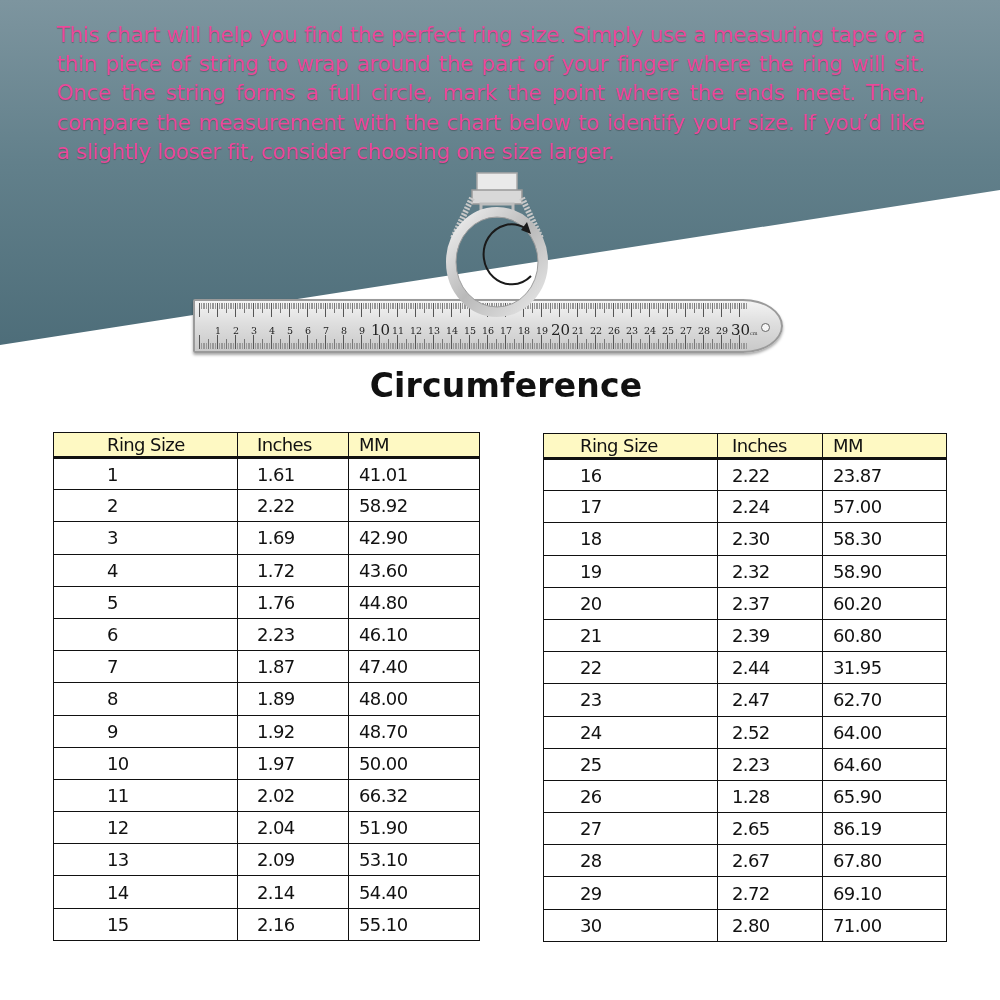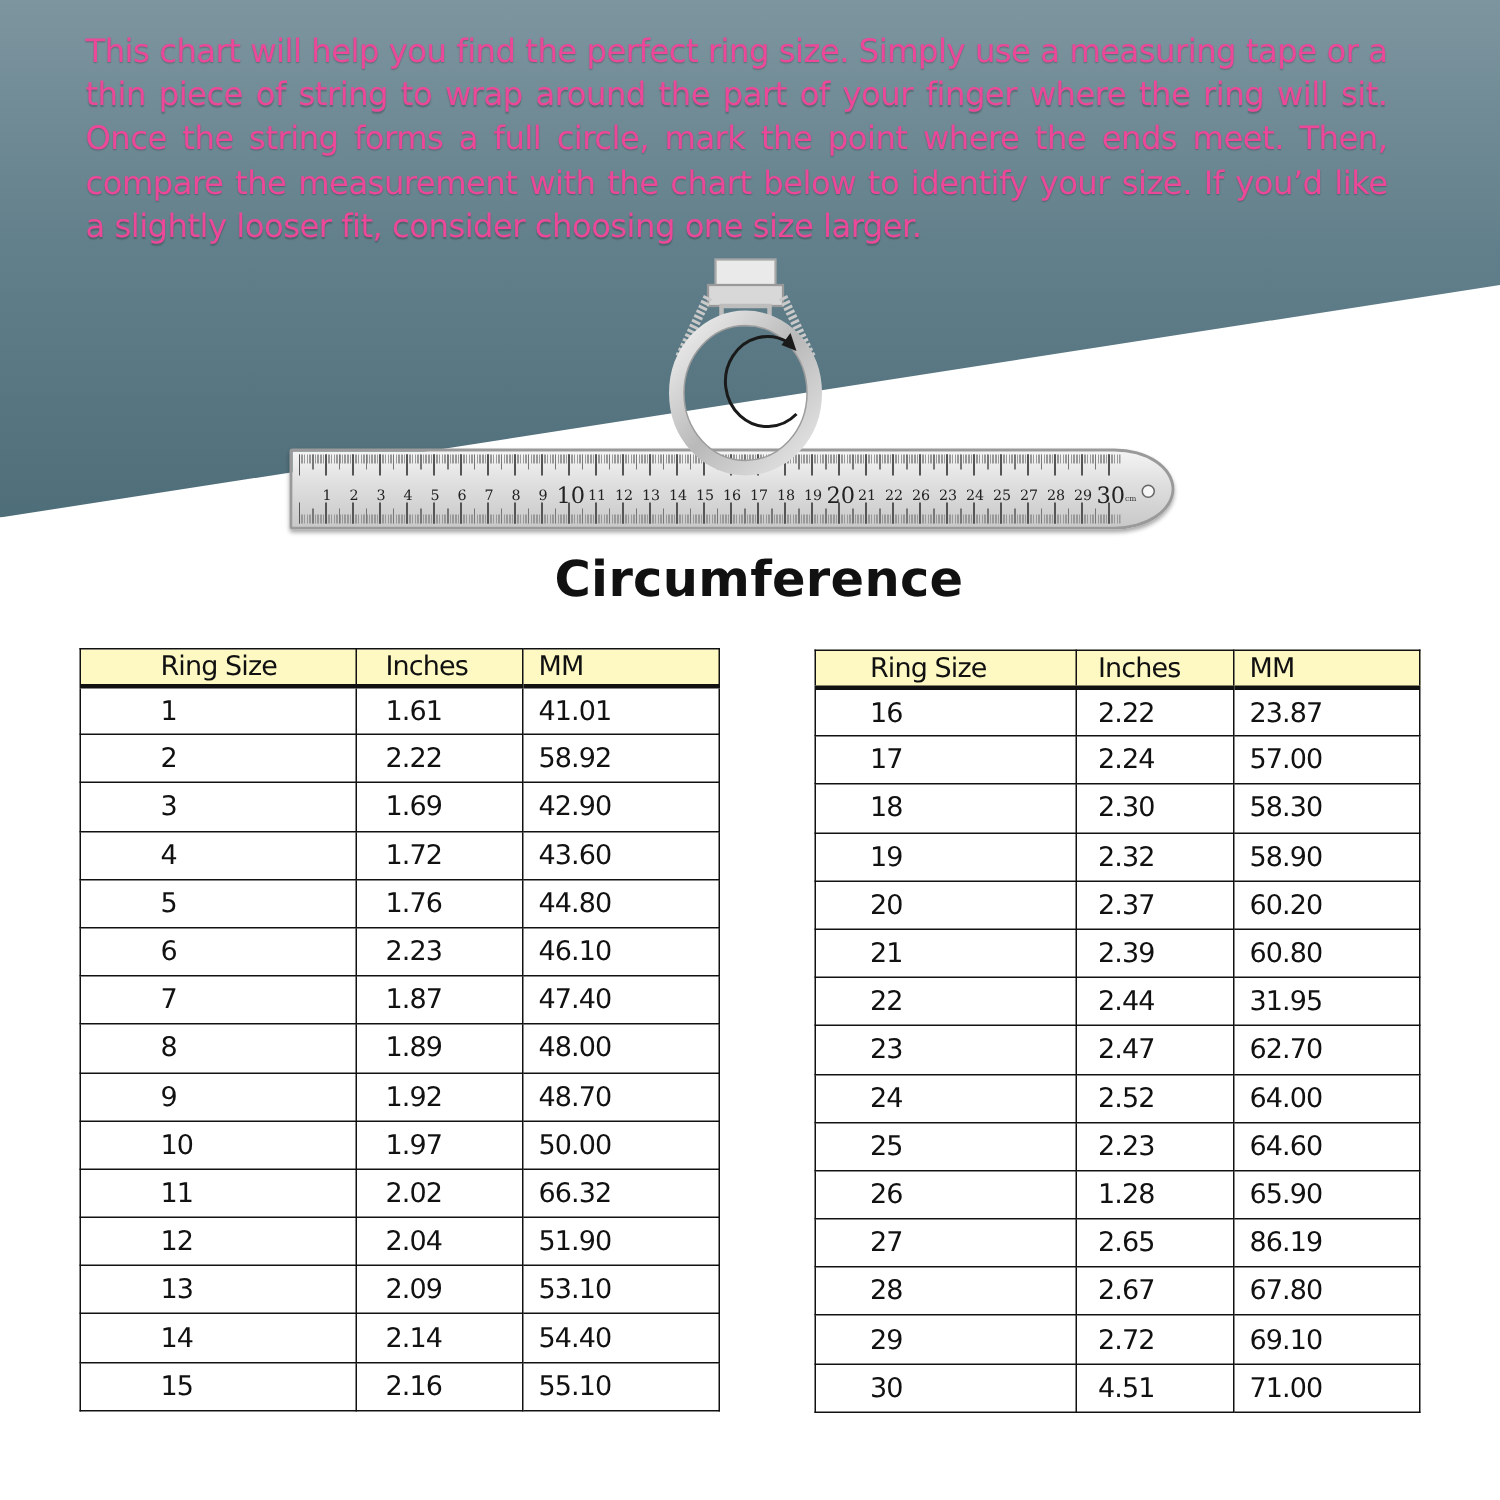--- a/index.html
+++ b/index.html
@@ -309,17 +309,17 @@
         <td class="c2">2.67</td>
         <td class="c3">67.80</td>
       </tr>
       <tr>
         <td class="c1">29</td>
         <td class="c2">2.72</td>
         <td class="c3">69.10</td>
       </tr>
       <tr>
         <td class="c1">30</td>
-        <td class="c2">4.51</td>
+        <td class="c2">2.80</td>
         <td class="c3">71.00</td>
       </tr>
     </tbody>
 </table>
 
 </body></html>

